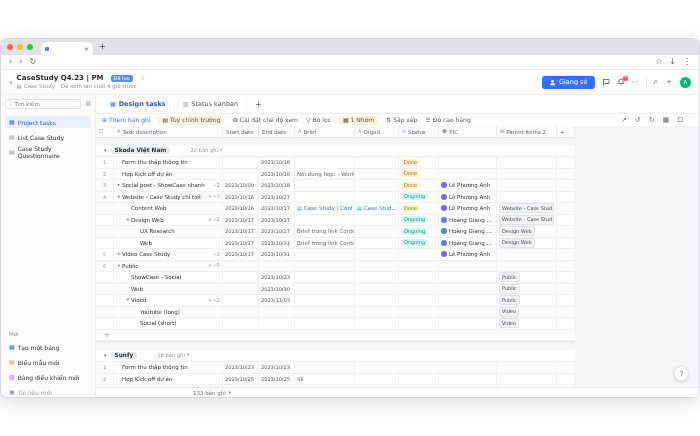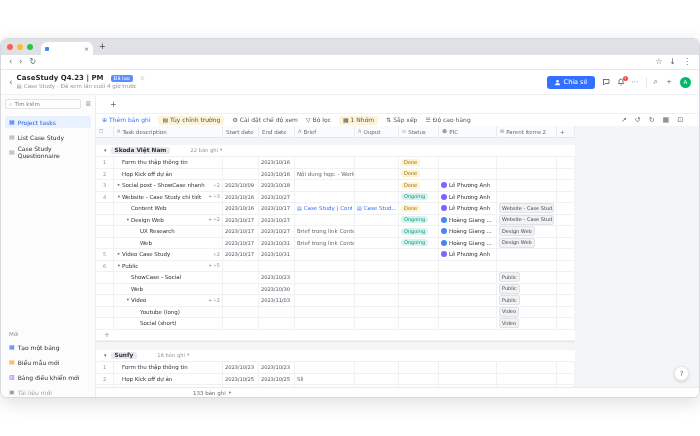--- a/index.html
+++ b/index.html
@@ -159,21 +159,21 @@
           <span>·</span>
           <span>Đã xem lần cuối 4 giờ trước</span>
         </div>
       </div>
       <div class="hright">
         <button class="sharebtn">
           <svg width="7" height="7" viewBox="0 0 16 16">
               <circle cx="8" cy="5" r="3" fill="#fff"></circle>
               <path d="M2 14a6 5 0 0 1 12 0z" fill="#fff"></path>
             </svg>
-          <span>Chia sẻ</span>
+          <span>Giang sẻ</span>
         </button>
         <span class="hic">
           <svg width="8" height="8" viewBox="0 0 16 16">
               <path d="M2 3h12v8H6l-3 3V3z" fill="none" stroke="#51565d" stroke-width="1.6"></path>
             </svg>
         </span>
         <span class="hic">
           <svg width="8" height="8" viewBox="0 0 16 16">
               <path d="M8 2a4 4 0 0 0-4 4v3l-1.5 2h11L12 9V6a4 4 0 0 0-4-4z" fill="none" stroke="#51565d" stroke-width="1.6"></path>
               <path d="M6.5 13a1.5 1.5 0 0 0 3 0" stroke="#51565d" fill="none"></path>
@@ -226,20 +226,28 @@
           </div>
           <div class="sitem muted">
             <span class="ig">▣</span>
             <span>Tài liệu mới</span>
           </div>
         </div>
       </div>
 
       <div class="content">
         <div class="viewtabs">
+          <div class="vtab active">
+            <span class="ig">▦</span>
+            <span>Design tasks</span>
+          </div>
+          <div class="vtab">
+            <span class="ig">▥</span>
+            <span>Status kanban</span>
+          </div>
           <span class="vtabplus">+</span>
         </div>
 
         <div class="toolbar">
           <span class="tbtn accent">
             <span class="ig">⊕</span>
             <span>Thêm bản ghi</span>
           </span>
           <span class="tbtn hl">
             <span class="ig">▤</span>

